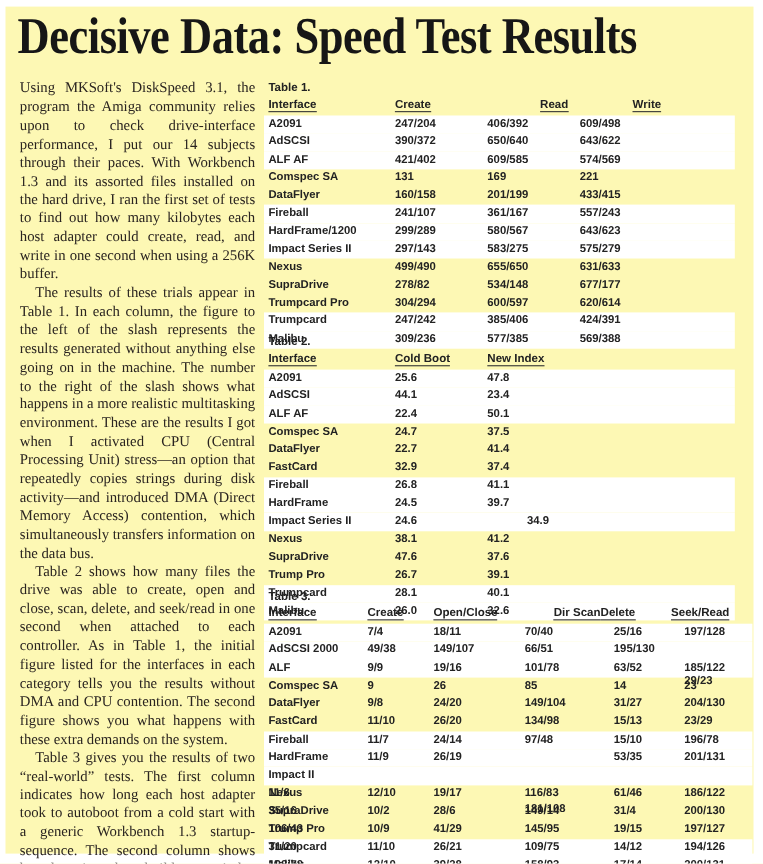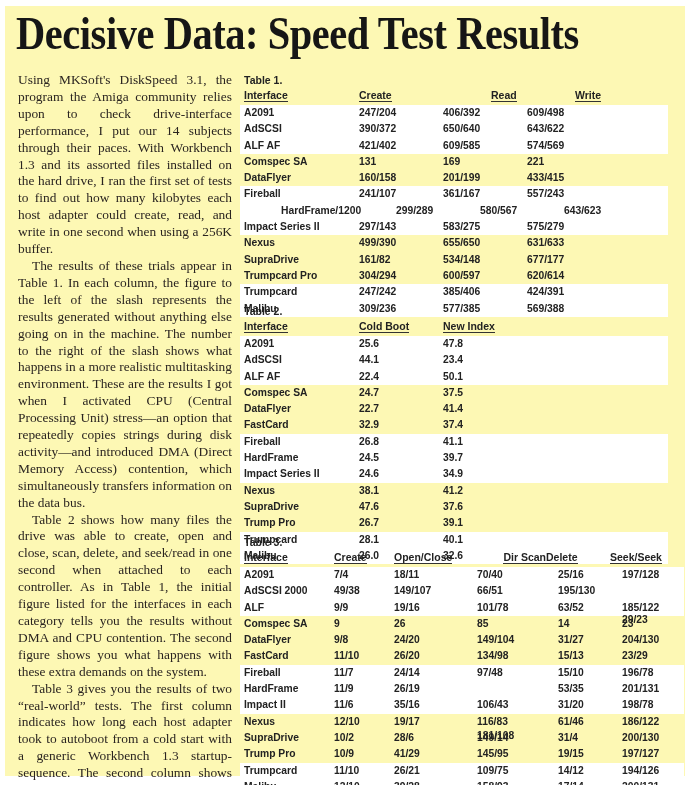--- a/index.html
+++ b/index.html
@@ -82,40 +82,40 @@
       <span class="cell" style="width: 84px;">201/199</span>
       <span class="cell" style="width: 84px;">433/415</span>
     </div>
     <div class="row band" style="width: 424px;">
       <span class="cell" style="width: 115px;">Fireball</span>
       <span class="cell" style="width: 84px;">241/107</span>
       <span class="cell" style="width: 84px;">361/167</span>
       <span class="cell" style="width: 84px;">557/243</span>
     </div>
     <div class="row band" style="width: 424px;">
-      <span class="cell" style="width: 115px; margin-left: 37px;">HardFrame/1200</span>
+      <span class="cell" style="width: 115px;">HardFrame/1200</span>
       <span class="cell" style="width: 84px;">299/289</span>
       <span class="cell" style="width: 84px;">580/567</span>
       <span class="cell" style="width: 84px;">643/623</span>
     </div>
     <div class="row band" style="width: 424px;">
       <span class="cell" style="width: 115px;">Impact Series II</span>
       <span class="cell" style="width: 84px;">297/143</span>
       <span class="cell" style="width: 84px;">583/275</span>
       <span class="cell" style="width: 84px;">575/279</span>
     </div>
     <div class="row" style="width: 424px;">
       <span class="cell" style="width: 115px;">Nexus</span>
-      <span class="cell" style="width: 84px;">499/390</span>
+      <span class="cell" style="width: 84px;">499/490</span>
       <span class="cell" style="width: 84px;">655/650</span>
       <span class="cell" style="width: 84px;">631/633</span>
     </div>
     <div class="row" style="width: 424px;">
       <span class="cell" style="width: 115px;">SupraDrive</span>
-      <span class="cell" style="width: 84px;">161/82</span>
+      <span class="cell" style="width: 84px;">278/82</span>
       <span class="cell" style="width: 84px;">534/148</span>
       <span class="cell" style="width: 84px;">677/177</span>
     </div>
     <div class="row" style="width: 424px;">
       <span class="cell" style="width: 115px;">Trumpcard Pro</span>
       <span class="cell" style="width: 84px;">304/294</span>
       <span class="cell" style="width: 84px;">600/597</span>
       <span class="cell" style="width: 84px;">620/614</span>
     </div>
     <div class="row band" style="width: 424px;">
@@ -174,21 +174,21 @@
       <span class="cell" style="width: 84px;">41.1</span>
     </div>
     <div class="row band" style="width: 424px;">
       <span class="cell" style="width: 115px;">HardFrame</span>
       <span class="cell" style="width: 84px;">24.5</span>
       <span class="cell" style="width: 84px;">39.7</span>
     </div>
     <div class="row band" style="width: 424px;">
       <span class="cell" style="width: 115px;">Impact Series II</span>
       <span class="cell" style="width: 84px;">24.6</span>
-      <span class="cell" style="width: 84px;">34.9</span>
+      <span class="cell" style="width: 84px; margin-left: 36px;">34.9</span>
     </div>
     <div class="row" style="width: 424px;">
       <span class="cell" style="width: 115px;">Nexus</span>
       <span class="cell" style="width: 84px;">38.1</span>
       <span class="cell" style="width: 84px;">41.2</span>
     </div>
     <div class="row" style="width: 424px;">
       <span class="cell" style="width: 115px;">SupraDrive</span>
       <span class="cell" style="width: 84px;">47.6</span>
       <span class="cell" style="width: 84px;">37.6</span>
@@ -210,21 +210,21 @@
     </div>
   </div>
 <div class="table-block" id="table-3" style="top:535px;">
     <div class="table-caption">Table 3.</div>
     <div class="thead">
       <span style="width: 90px;"><u>Interface</u></span>
       <span style="width: 60px;"><u>Create</u></span>
       <span style="width: 83px;"><u>Open/Close</u></span>
       <span style="width: 69px; text-align: right;"><u>Dir Scan</u></span>
       <span style="width: 64px;"><u>Delete</u></span>
-      <span style="width: 60px;"><u>Seek/Seek</u></span>
+      <span style="width: 60px;"><u>Seek/Read</u></span>
     </div>
     <div class="row band" style="width: 440px;">
       <span class="cell" style="width: 90px;">A2091</span>
       <span class="cell" style="width: 60px;">7/4</span>
       <span class="cell" style="width: 83px;">18/11</span>
       <span class="cell" style="width: 81px;">70/40</span>
       <span class="cell" style="width: 64px;">25/16</span>
       <span class="cell" style="width: 60px;">197/128</span>
     </div>
     <div class="row band" style="width: 440px;">
@@ -276,21 +276,21 @@
       <span class="cell" style="width: 60px;">196/78</span>
     </div>
     <div class="row band" style="width: 440px;">
       <span class="cell" style="width: 90px;">HardFrame</span>
       <span class="cell" style="width: 60px;">11/9</span>
       <span class="cell" style="width: 83px;">26/19</span>
       <span class="cell" style="width: 81px; margin-top: 47px;">181/108</span>
       <span class="cell" style="width: 64px;">53/35</span>
       <span class="cell" style="width: 60px;">201/131</span>
     </div>
-    <div class="row band" style="width: 440px;">
+    <div class="row band" style="width: 440px; flex-direction: column;">
       <span class="cell" style="width: 90px;">Impact II</span>
       <span class="cell" style="width: 60px;">11/6</span>
       <span class="cell" style="width: 83px;">35/16</span>
       <span class="cell" style="width: 81px;">106/43</span>
       <span class="cell" style="width: 64px;">31/20</span>
       <span class="cell" style="width: 60px;">198/78</span>
     </div>
     <div class="row" style="width: 440px;">
       <span class="cell" style="width: 90px;">Nexus</span>
       <span class="cell" style="width: 60px;">12/10</span>

